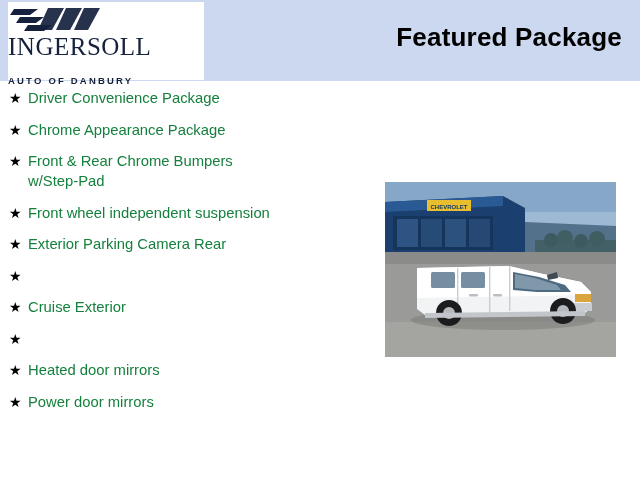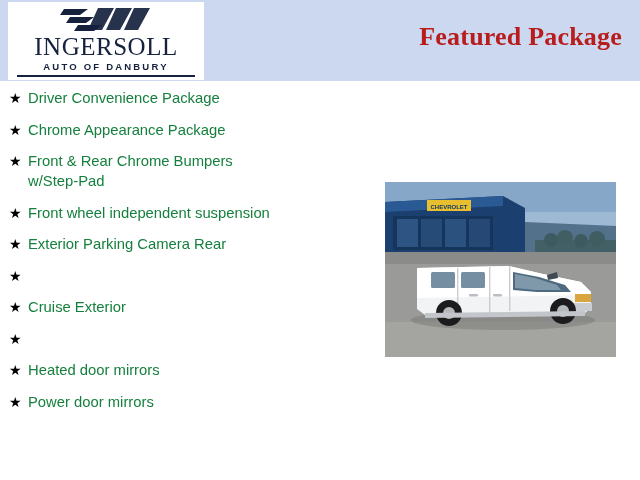--- a/index.html
+++ b/index.html
@@ -31,21 +31,21 @@
   }
   .logo-block {
     position: absolute;
     left: 8px;
     top: 2px;
     width: 196px;
     height: 78px;
     background: #ffffff;
     display: flex;
     flex-direction: column;
-    align-items: center;
+    align-items: flex-start;
     justify-content: flex-start;
     padding-top: 4px;
     box-sizing: border-box;
   }
   .logo-mark {
     width: 96px;
     height: 26px;
     display: block;
   }
   .logo-name {
@@ -56,39 +56,38 @@
     line-height: 26px;
     margin-top: 2px;
     font-weight: 400;
   }
   .logo-sub {
     font-family: "Liberation Sans", sans-serif;
     font-size: 9.5px;
     letter-spacing: 2.2px;
     color: #15213d;
     font-weight: bold;
-    margin-top: 1px;
+    margin-top: 15px;
   }
   .logo-rule {
     width: 178px;
     height: 2px;
     background: #15213d;
     margin-top: 3px;
   }
   .header-title {
     position: absolute;
     right: 18px;
     top: 22px;
     font-size: 26px;
     font-weight: bold;
-    color: #b91c1c;
+    color: #000000;
     letter-spacing: 0.2px;
     text-align: center;
     white-space: nowrap;
-    font-family: Liberation Serif, serif;
   }
 
   
   .features {
     position: absolute;
     left: 6px;
     top: 88px;
     width: 372px;
   }
   .feature-row {

